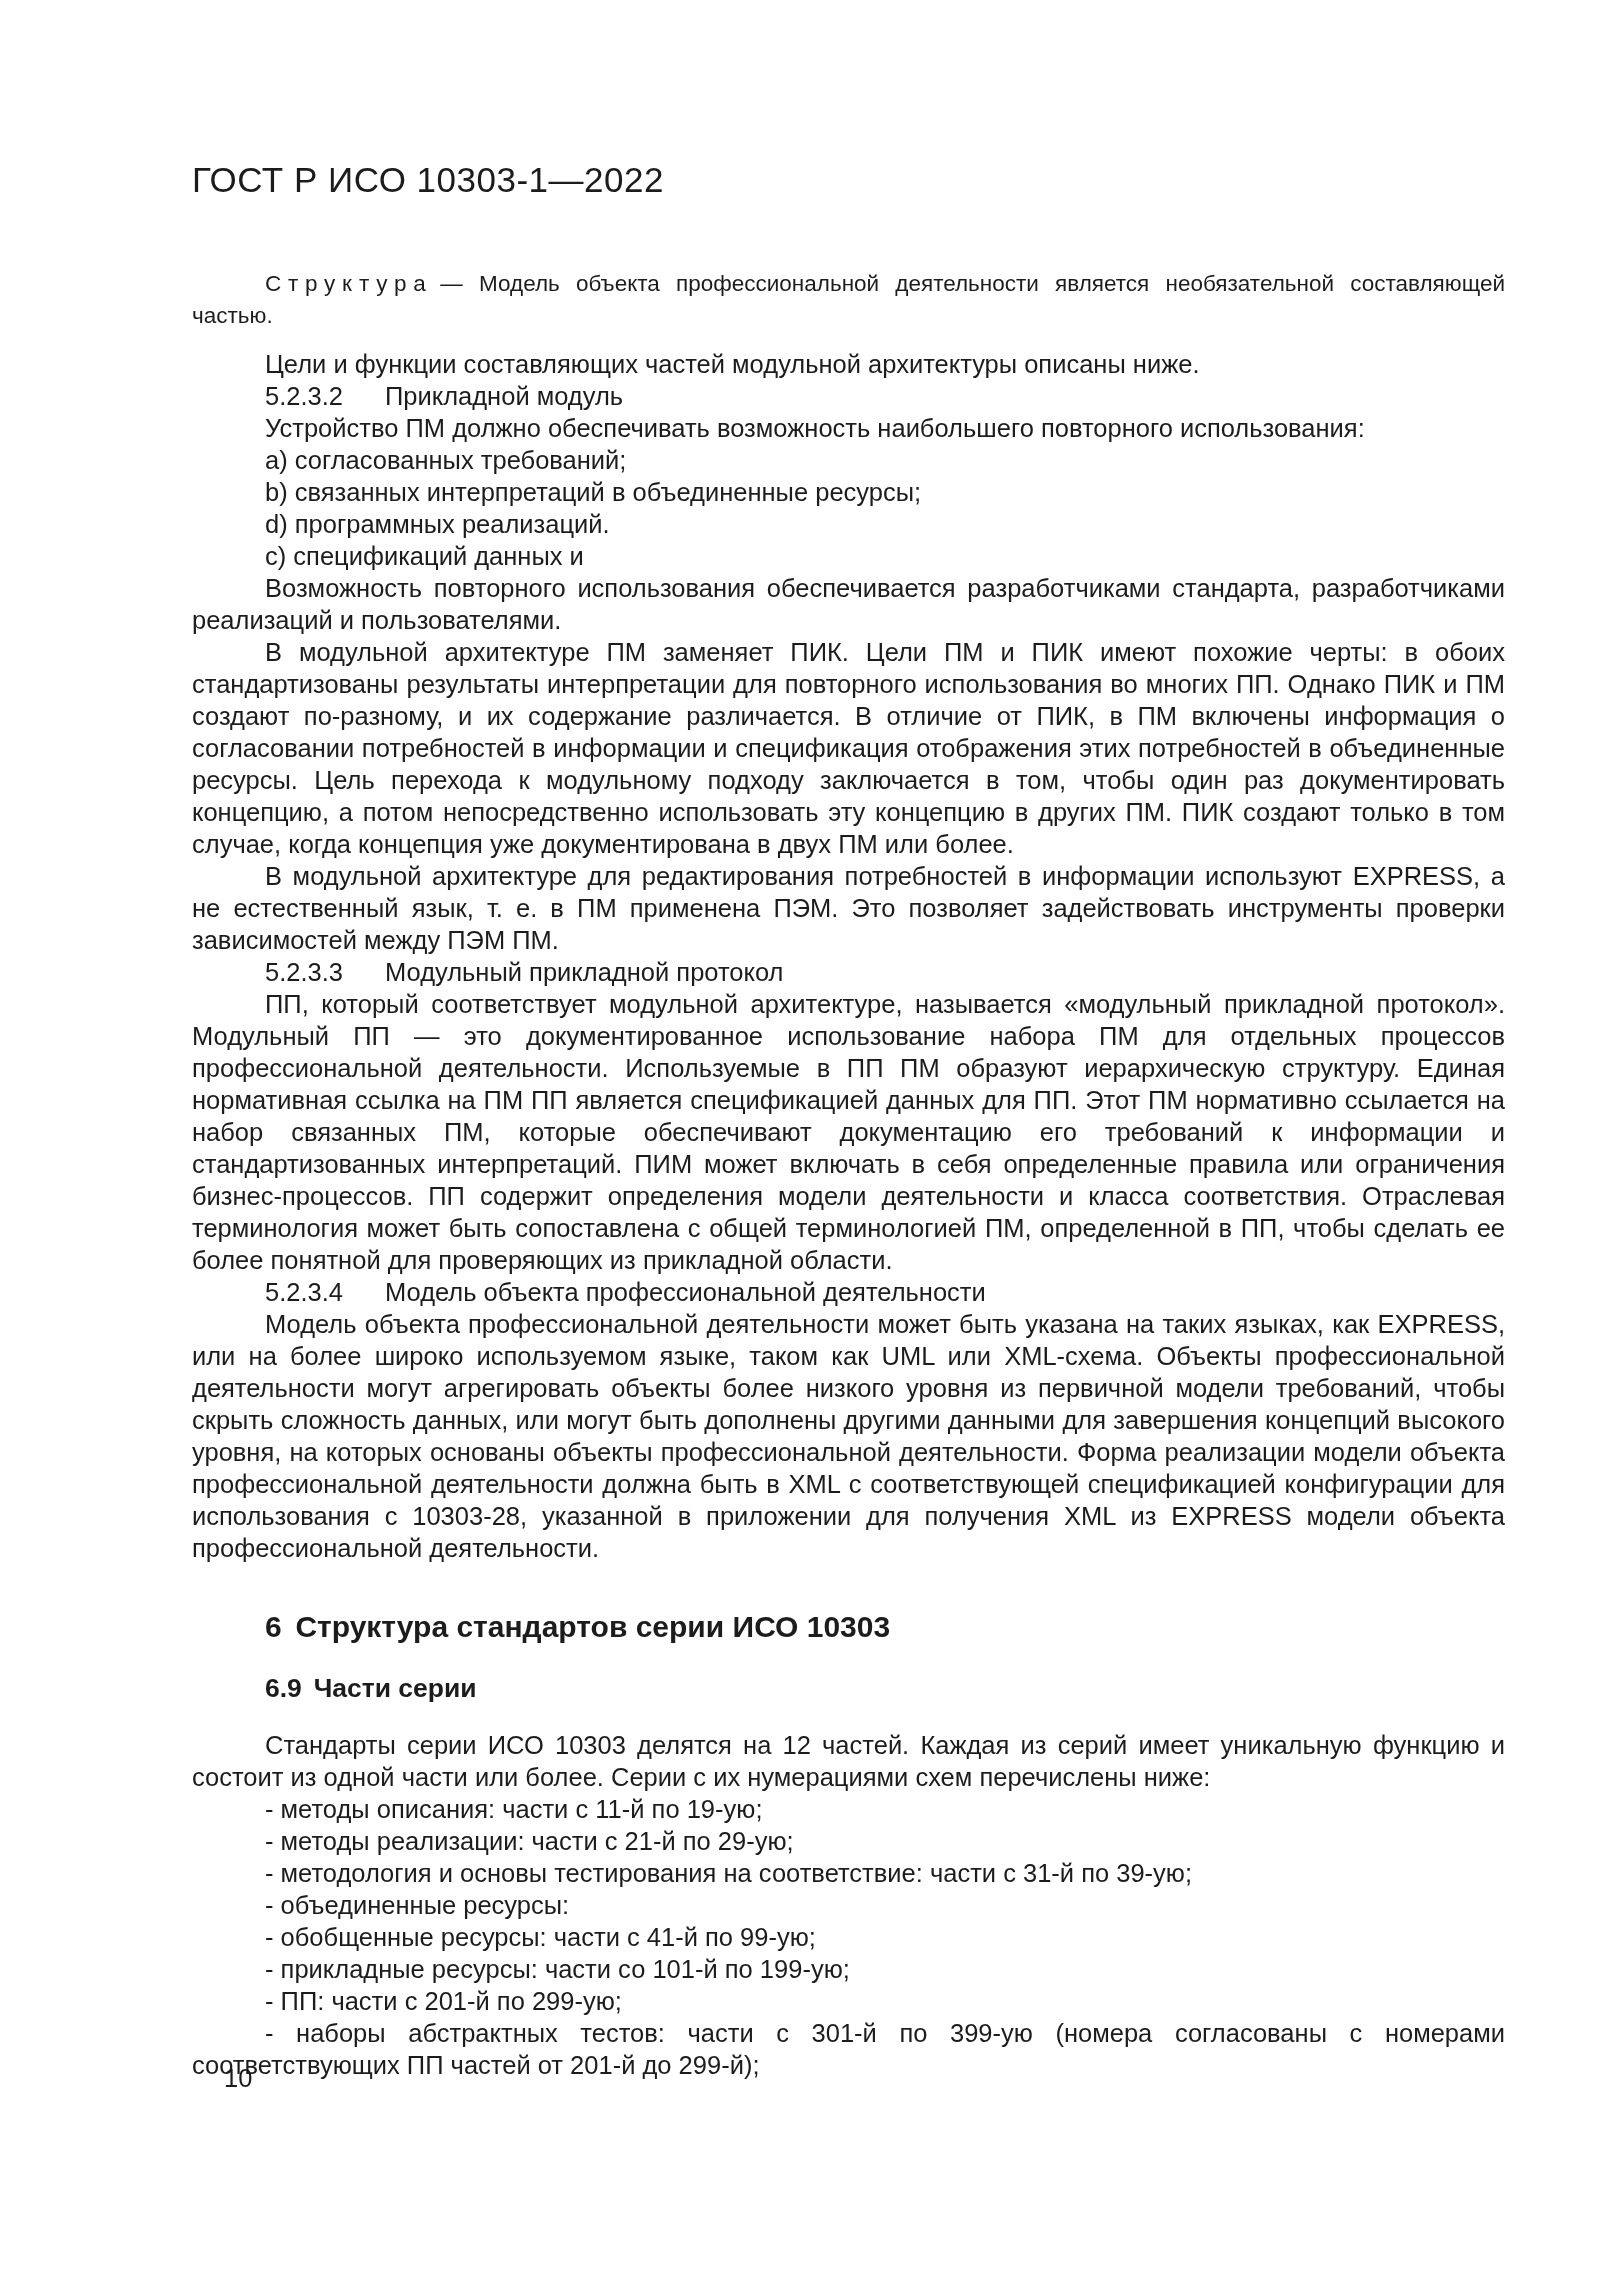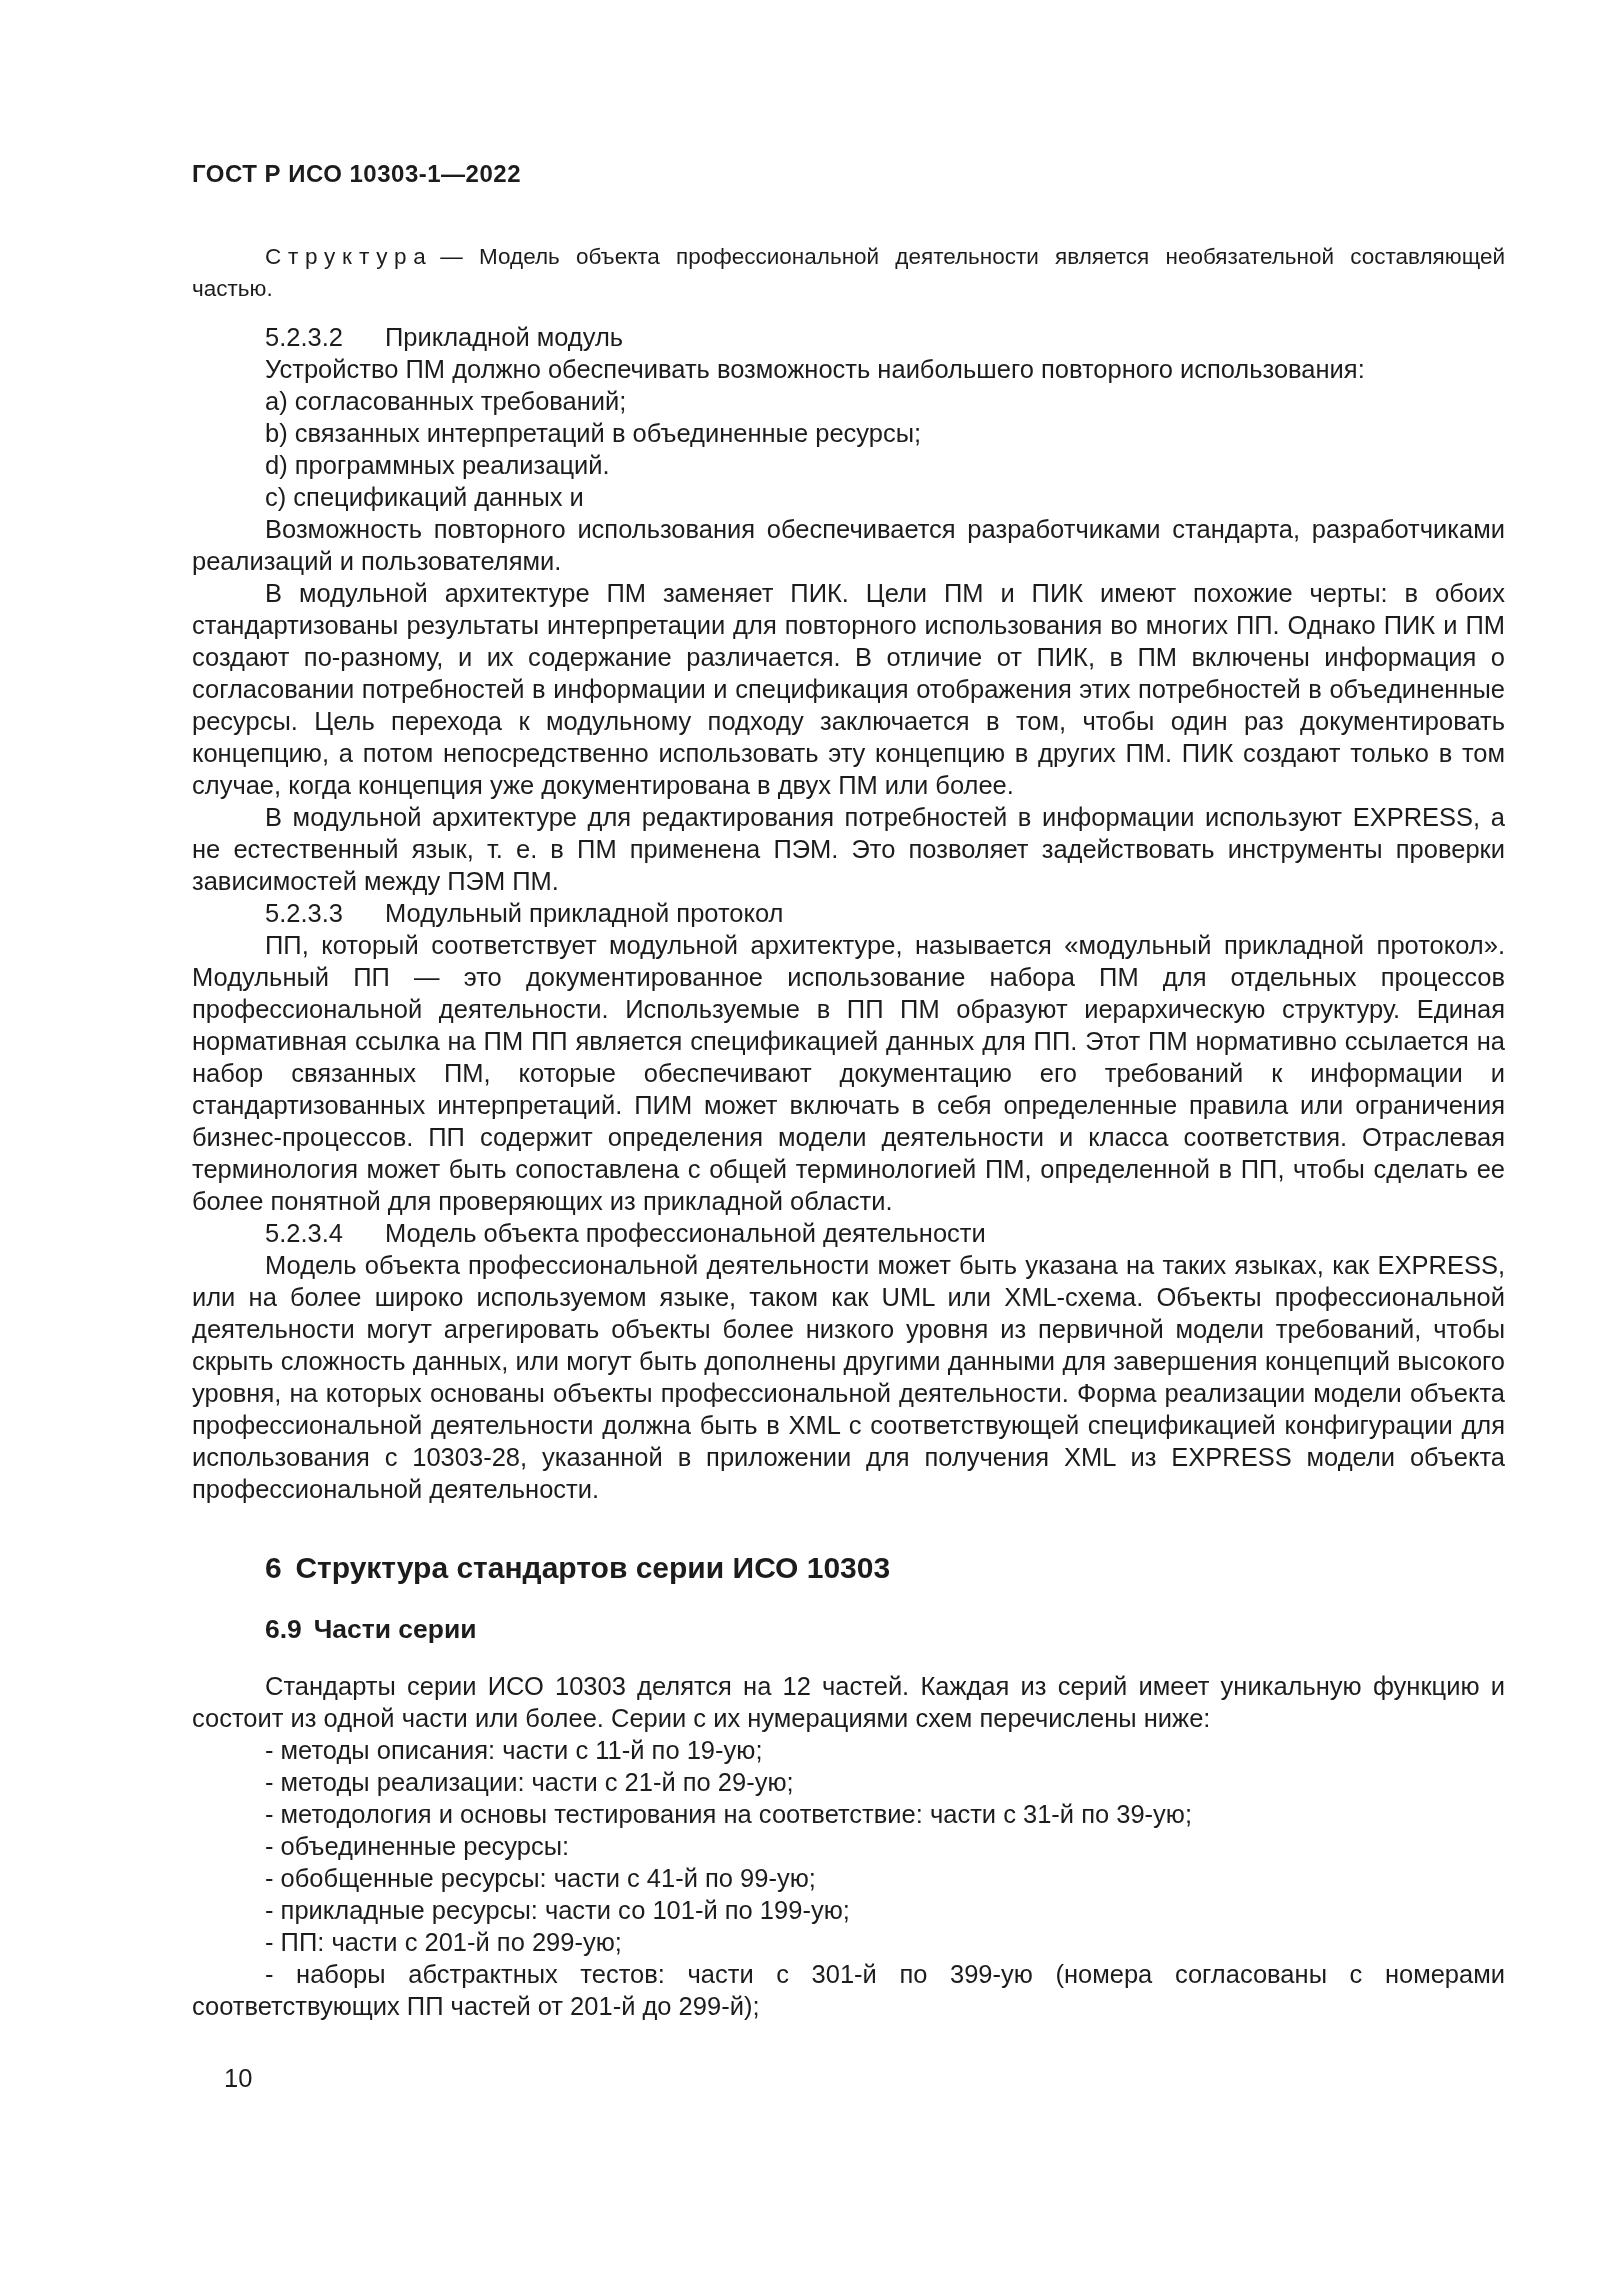--- a/index.html
+++ b/index.html
@@ -8,24 +8,24 @@
     width: 1621px;
     height: 2293px;
     margin: 0 auto;
     background: #ffffff;
     box-sizing: border-box;
     padding: 160px 116px 0 192px;
     color: #1c1c1c;
     font-family: "Liberation Sans", "DejaVu Sans", sans-serif;
   }
   .running-header {
-    font-size: 24px;
-    font-weight: bold;
+    font-size: 35px;
+    font-weight: normal;
     letter-spacing: 0.5px;
-    margin-bottom: 53px;
+    margin-bottom: 68px;
   }
   .note {
     font-size: 22.5px;
     line-height: 32px;
     text-align: justify;
     text-indent: 73px;
     margin: 0 0 15.7px 0;
   }
   .note-label { letter-spacing: 0.3em; }
   .note-text { margin-left: 7.8px; }
@@ -64,20 +64,21 @@
 </style>
 </head>
 <body>
 
 <div class="page">
 
   <div class="running-header">ГОСТ Р ИСО 10303-1—2022</div>
 
   <p class="note"><span class="note-label">Структура</span><span class="note-text">— Модель объекта профессиональной деятельности является необязательной составляющей частью.</span></p>
 
+  <p class="body-p">Цели и функции составляющих частей модульной архитектуры описаны ниже.</p>
 
   <p class="clause"><span class="clause-num">5.2.3.2</span><span class="clause-title">Прикладной модуль</span></p>
 
   <p class="body-p">Устройство ПМ должно обеспечивать возможность наибольшего повторного использования:</p>
   <p class="list-p">a) согласованных требований;</p>
   <p class="list-p">b) связанных интерпретаций в объединенные ресурсы;</p>
   <p class="list-p">d) программных реализаций.</p>
   <p class="list-p">c) спецификаций данных и</p>
 
   <p class="body-p">Возможность повторного использования обеспечивается разработчиками стандарта, разработчиками реализаций и пользователями.</p>

